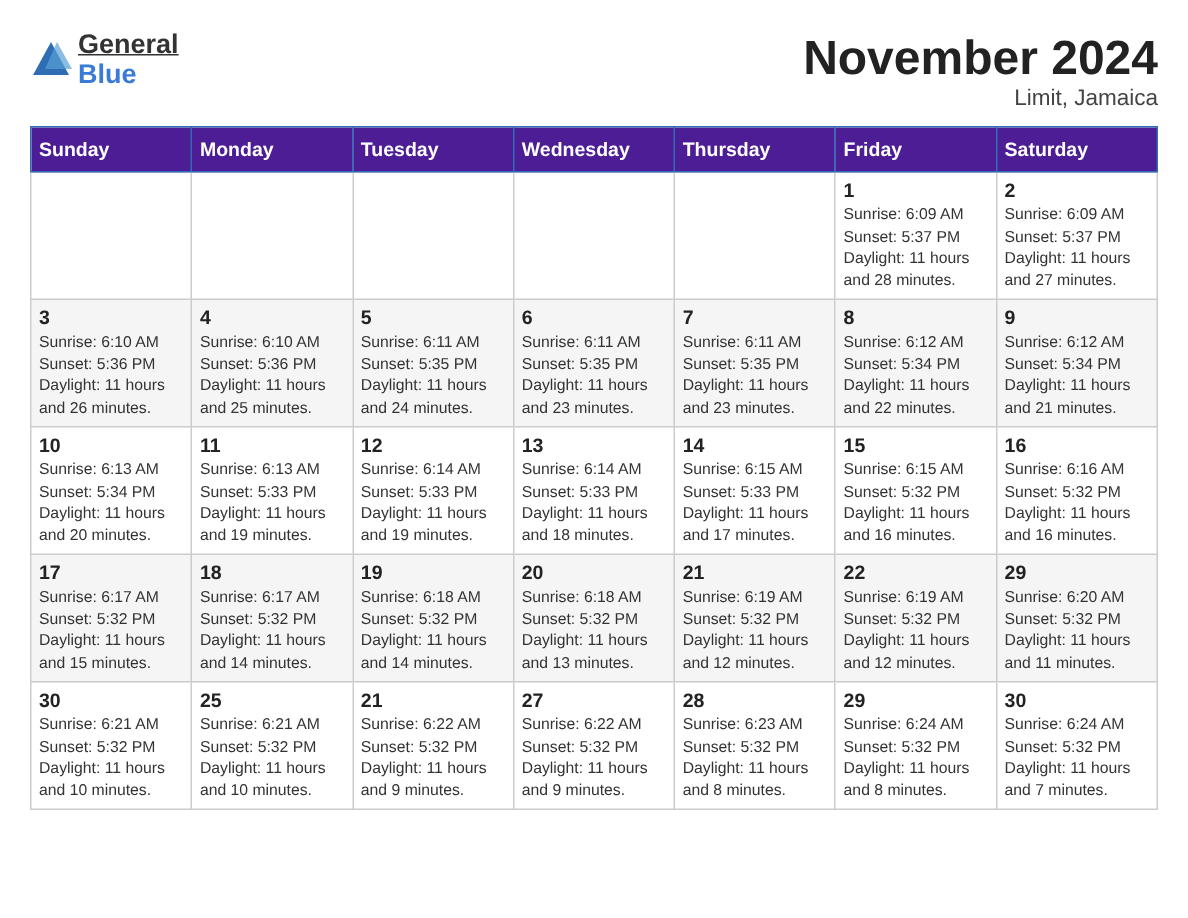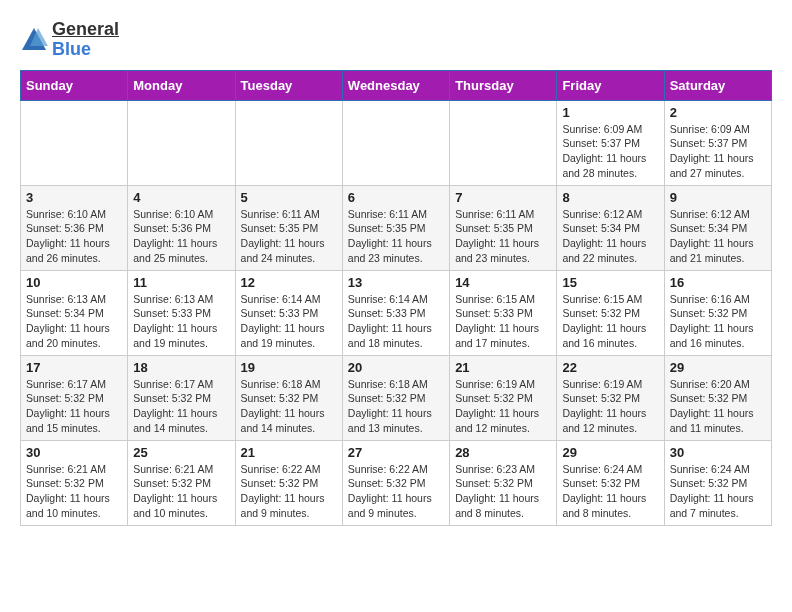--- a/index.html
+++ b/index.html
@@ -41,21 +41,21 @@
     .location {
       font-size: 15px;
       color: #444;
     }
     table {
       width: 100%;
       border-collapse: collapse;
       font-size: 11px;
     }
     thead tr th {
-      background-color: #a21caf;
+      background-color: #4c1d95;
       color: #fff;
       padding: 7px 5px;
       text-align: left;
       font-size: 13px;
       font-weight: bold;
       border: 1px solid #2e6db4;
     }
     tbody tr td {
       border: 1px solid #ccc;
       vertical-align: top;
@@ -89,20 +89,24 @@
   <div class="logo">
     <svg class="logo-icon" viewBox="0 0 28 28">
       <polygon points="14,2 26,24 2,24" fill="#2e6db4"></polygon>
       <polygon points="18,2 28,20 10,20" fill="#5a9fd4" opacity="0.7"></polygon>
     </svg>
     <div class="logo-text">
       <span class="logo-general">General</span><br>
       <span class="logo-blue">Blue</span>
     </div>
   </div>
+  <div class="title-block">
+    <div class="month-title">November 2024</div>
+    <div class="location">Limit, Jamaica</div>
+  </div>
 </div>
 
 <table>
   <thead>
     <tr>
     <th>Sunday</th>
         <th>Monday</th>
         <th>Tuesday</th>
         <th>Wednesday</th>
         <th>Thursday</th>

